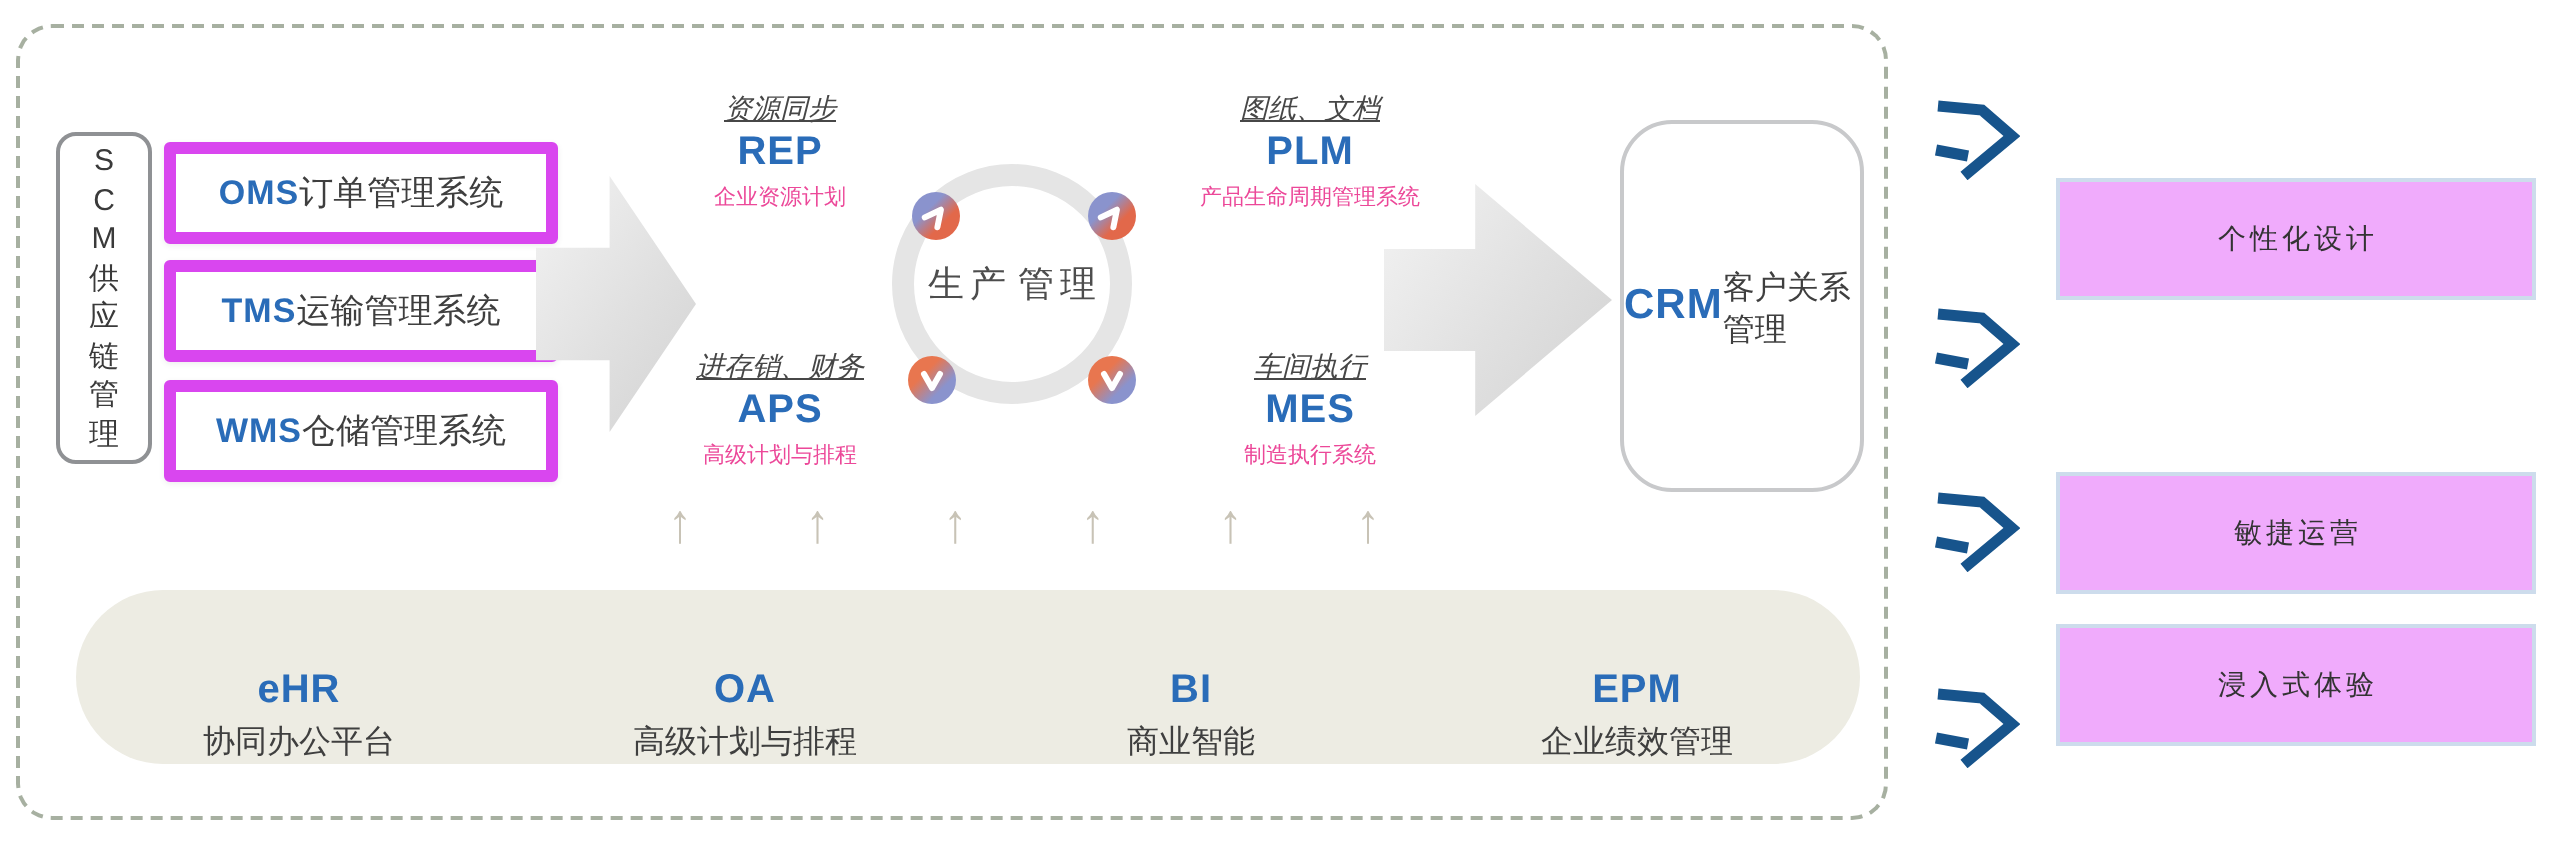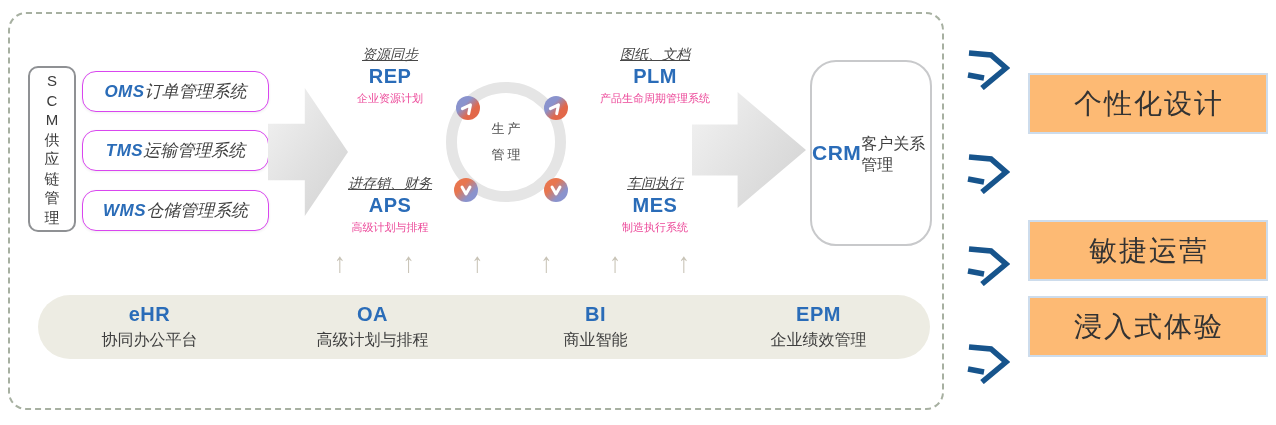--- a/index.html
+++ b/index.html
@@ -16,23 +16,23 @@
   
   .scm{
     position:absolute; left:28px; top:66px; width:44px; height:162px;
     border:2px solid #8f9194; border-radius:10px; background:#fff;
     display:flex; flex-direction:column; align-items:center; justify-content:center;
     font-size:15px; color:#3a3a3a; line-height:19.5px;
   }
   
   .sysbox{
     position:absolute; left:82px; width:185px; height:39px; background:#fff;
-    border:1px solid #d946ef; border-radius:14px; box-shadow:0 1px 3px rgba(0,0,0,.07);
+    border:6px solid #d946ef; border-radius:3px; box-shadow:0 1px 3px rgba(0,0,0,.07);
     display:flex; align-items:center; justify-content:center;
-    font-size:17px; color:#3f3f3f; white-space:nowrap;font-style:italic;
+    font-size:17px; color:#3f3f3f; white-space:nowrap;
   }
   .sysbox .code{ color:#2a6cb8; font-weight:600; letter-spacing:.5px; }
   #sys-oms{ top:71px; } #sys-tms{ top:130px; } #sys-wms{ top:190px; }
   
   .bigarrow{ position:absolute; background:linear-gradient(125deg,#f3f3f3 0%,#e0e0e0 55%,#d2d2d2 100%); }
   #bigarrow-1{ left:268px; top:88px; width:80px; height:128px;
     clip-path:polygon(0 28%,46% 28%,46% 0,100% 50%,46% 100%,46% 72%,0 72%); }
   #bigarrow-2{ left:692px; top:92px; width:114px; height:116px;
     clip-path:polygon(0 28%,40% 28%,40% 0,100% 50%,40% 100%,40% 72%,0 72%); }
   
@@ -41,22 +41,22 @@
   .module .code{ display:block; font-size:20px; font-weight:600; color:#2a6cb8; margin-top:1px; letter-spacing:.5px; }
   .module .name{ display:block; font-size:11px; color:#ec4899; margin-top:3px; white-space:nowrap; }
   #mod-rep{ left:325px; top:46px; width:130px; }
   #mod-aps{ left:312px; top:175px; width:156px; }
   #mod-plm{ left:560px; top:46px; width:190px; }
   #mod-mes{ left:562px; top:175px; width:186px; }
   
   .ring{ position:absolute; left:446px; top:82px; width:98px; height:98px;
     border:11px solid #e5e5e5; border-radius:50%; }
   .ring-label{ position:absolute; left:446px; top:82px; width:120px; height:120px;
-    display:flex; flex-direction:column; align-items:center; justify-content:center;
-    font-size:13px; color:#4d4d4d; letter-spacing:3px; text-indent:3px; line-height:26px; }
+    display:flex; flex-direction:row; align-items:center; justify-content:center;
+    font-size:18px; color:#4d4d4d; letter-spacing:3px; text-indent:3px; line-height:26px; }
   
   .pin{ position:absolute; width:24px; height:24px; border-radius:50%;
     display:flex; align-items:center; justify-content:center; }
   .pin-top{ background:linear-gradient(135deg,#8a93cd 35%,#e2684a 65%); }
   .pin-bottom{ background:linear-gradient(135deg,#e8764f 35%,#8a93cd 70%); }
   #pin-tl{ left:456px; top:96px; } #pin-tr{ left:544px; top:96px; }
   #pin-bl{ left:454px; top:178px; } #pin-br{ left:544px; top:178px; }
   .pin svg{ display:block; }
   .pin-top svg{ transform:rotate(38deg); }
   
@@ -66,34 +66,34 @@
     display:flex; flex-direction:row; align-items:center; justify-content:center;
   }
   .crm-box .code{ font-size:21px; font-weight:600; color:#2a6cb8; letter-spacing:.5px; }
   .crm-box .name{ font-size:16px; color:#3f3f3f; margin-top:4px; }
   
   .uparrows{ position:absolute; left:334px; top:251px; width:356px;
     display:flex; justify-content:space-between; }
   .uparrows span{ font-size:24px; color:#c8c3b6; line-height:1; transform:scaleY(1.15); }
   
   .baseline{
-    position:absolute; left:38px; top:295px; width:892px; height:64px;
-    background:#edece3; border-radius:44px; display:flex; align-items:center;
+    position:absolute; left:38px; top:295px; width:892px; height:87px;
+    background:#edece3; border-radius:44px; display:flex; align-items:flex-end;
   }
   .platform{ flex:1; text-align:center; }
   .platform .code{ display:block; font-size:20px; font-weight:600; color:#2a6cb8; letter-spacing:.5px; }
   .platform .name{ display:block; font-size:16px; color:#3f3f3f; margin-top:4px; }
   
   .outarrow{ position:absolute; left:966px; width:44px; height:48px; }
   #outarrow-1{ top:42px; } #outarrow-2{ top:146px; } #outarrow-3{ top:238px; } #outarrow-4{ top:336px; }
   
   .outbox{
-    position:absolute; left:1028px; width:236px; height:57px; background:#fdba74;
+    position:absolute; left:1028px; width:236px; height:57px; background:#f0abfc;
     border:2px solid #cddcec; display:flex; align-items:center; justify-content:center;
-    font-size:28px; color:#333333; letter-spacing:2px; text-indent:2px;
+    font-size:14px; color:#333333; letter-spacing:2px; text-indent:2px;margin-top:16px;
   }
   #outbox-1{ top:73px; } #outbox-2{ top:146px; } #outbox-3{ top:220px; } #outbox-4{ top:296px; }
 </style>
 </head>
 <body>
 
 <div class="stage">
 
   <div class="frame"></div>
 

